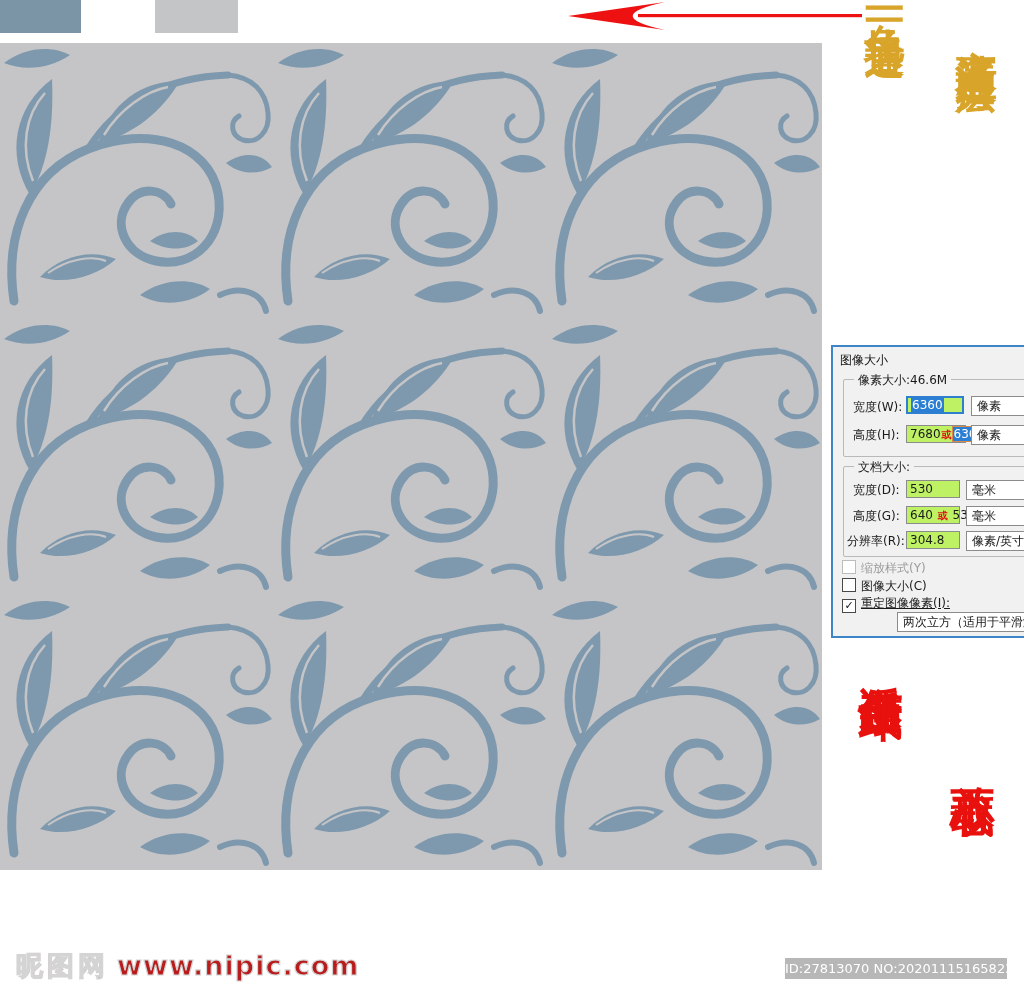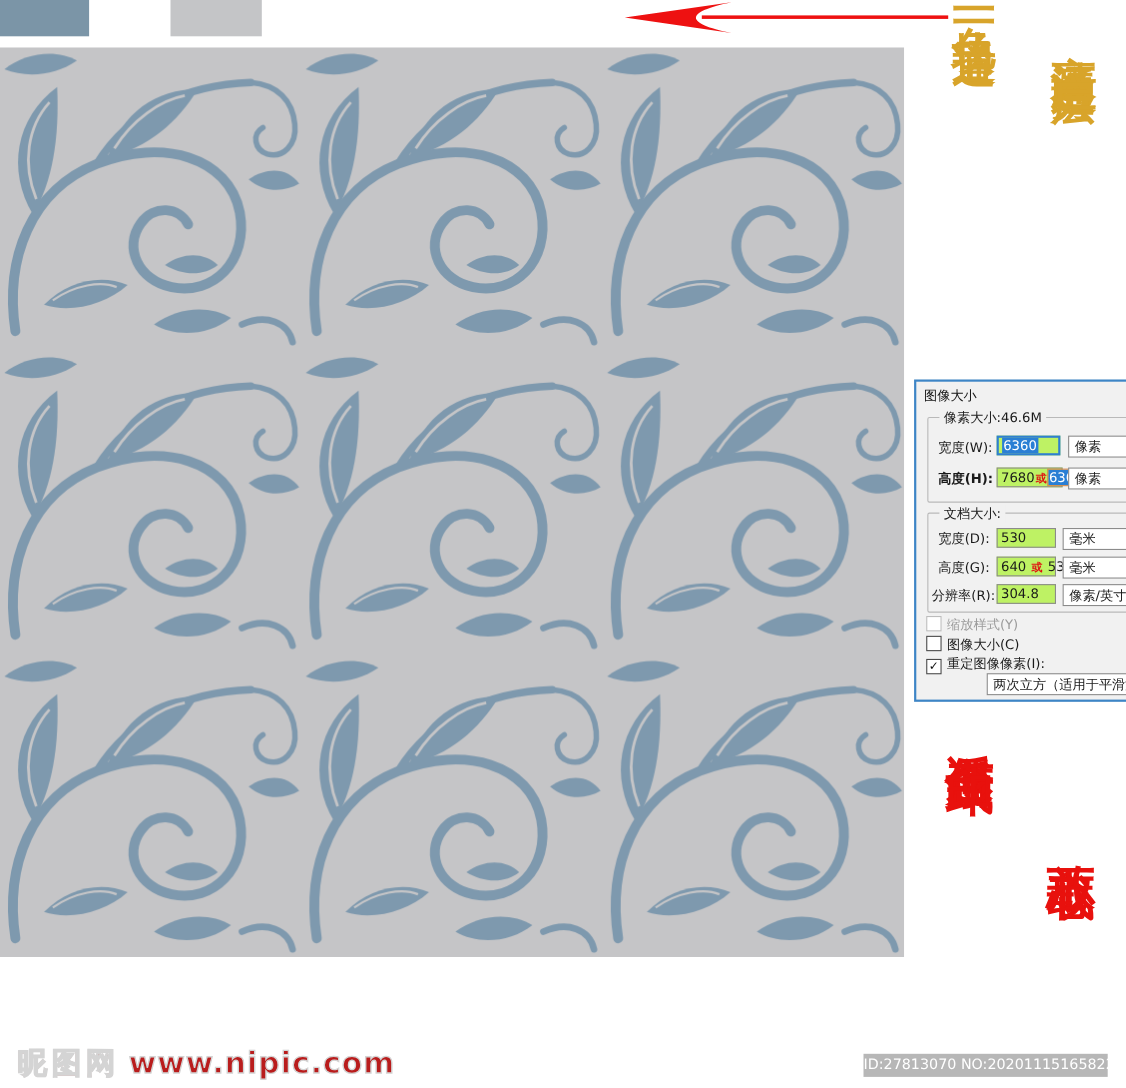--- a/index.html
+++ b/index.html
@@ -105,42 +105,42 @@
   <div class="dialog">
     <div class="dlg-title">图像大小</div>
 
     <div class="groupbox g1">
       <span class="group-label">像素大小:46.6M</span>
     </div>
     <span class="fldlabel" style="left:20px;top:52px;">宽度(W):</span>
     <div class="textbox focused" style="left:73px;top:49px;width:58px;"><span class="sel">6360</span></div>
     <div class="dropdown" style="left:138px;top:49px;width:76px;"><span>像素</span></div>
 
-    <span class="fldlabel" style="left:20px;top:80px;font-weight:bold;">高度(H):</span>
+    <span class="fldlabel" style="left:20px;top:80px;">高度(H):</span>
     <div class="textbox" style="left:73px;top:78px;width:60px;"><span>7680</span><span class="rednote">或</span><span class="sel ob">6360</span></div>
     <div class="dropdown" style="left:138px;top:78px;width:76px;"><span>像素</span></div>
 
     <div class="groupbox g2">
       <span class="group-label">文档大小:</span>
     </div>
     <span class="fldlabel" style="left:20px;top:135px;">宽度(D):</span>
     <div class="textbox" style="left:73px;top:133px;width:54px;"><span>530</span></div>
     <div class="dropdown" style="left:133px;top:133px;width:95px;"><span>毫米</span></div>
 
     <span class="fldlabel" style="left:20px;top:161px;">高度(G):</span>
     <div class="textbox" style="left:73px;top:159px;width:54px;"><span>640 </span><span class="rednote">或</span><span> 530</span></div>
     <div class="dropdown" style="left:133px;top:159px;width:95px;"><span>毫米</span></div>
 
     <span class="fldlabel" style="left:14px;top:186px;">分辨率(R):</span>
     <div class="textbox" style="left:73px;top:184px;width:54px;"><span>304.8</span></div>
     <div class="dropdown" style="left:133px;top:184px;width:95px;"><span>像素/英寸</span></div>
 
     <div class="cbrow disabled" style="left:9px;top:213px;"><span class="cbbox"></span><span>缩放样式(Y)</span></div>
     <div class="cbrow" style="left:9px;top:231px;"><span class="cbbox"></span><span>图像大小(C)</span></div>
-    <div class="cbrow" style="left:9px;top:249px;"><span class="cbbox">✓</span><span>重定图像像素(I):</span></div>
+    <div class="cbrow" style="left:9px;top:249px;text-decoration:underline;"><span class="cbbox">✓</span><span>重定图像像素(I):</span></div>
 
     <div class="dropdown" style="left:64px;top:265px;width:166px;"><span>两次立方（适用于平滑渐变</span></div>
   </div>
 
   <div class="vcol red col-red-left">适合任何形式印</div>
   <div class="vcol red col-red-right">放心下载</div>
 
   <div class="watermark">
     <span class="logo">昵图网</span><span>www.nipic.com</span>
   </div>

